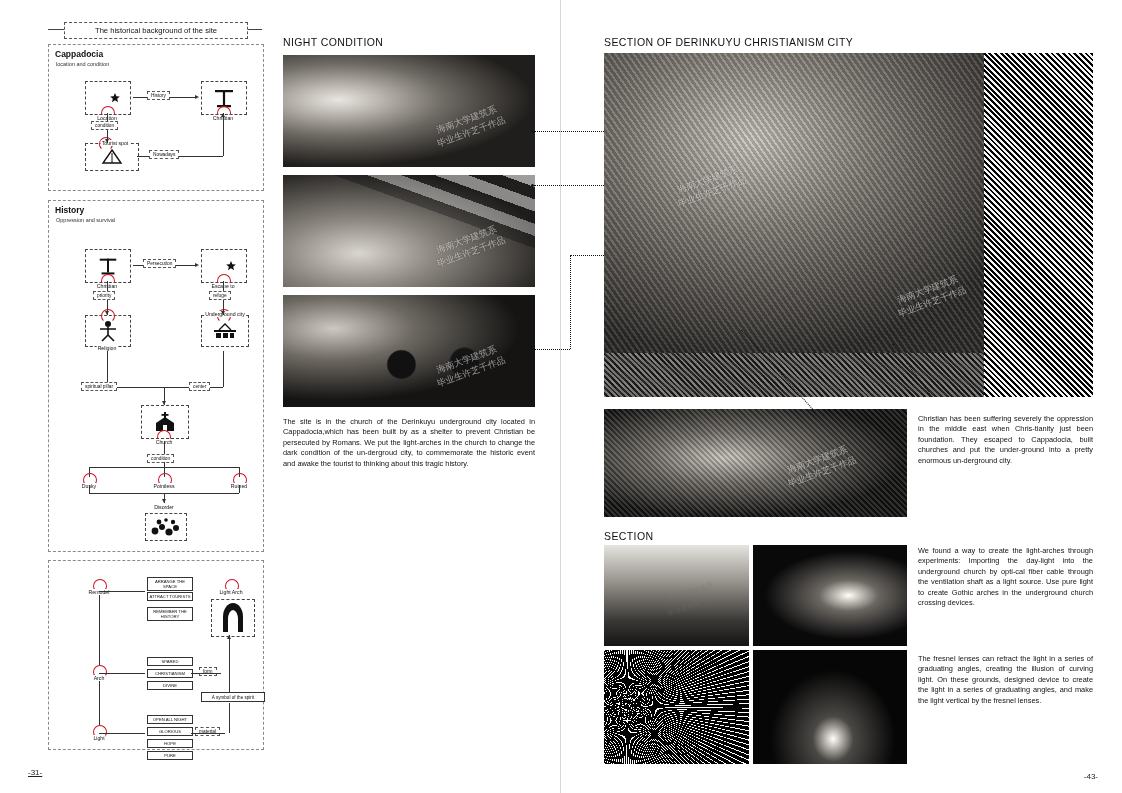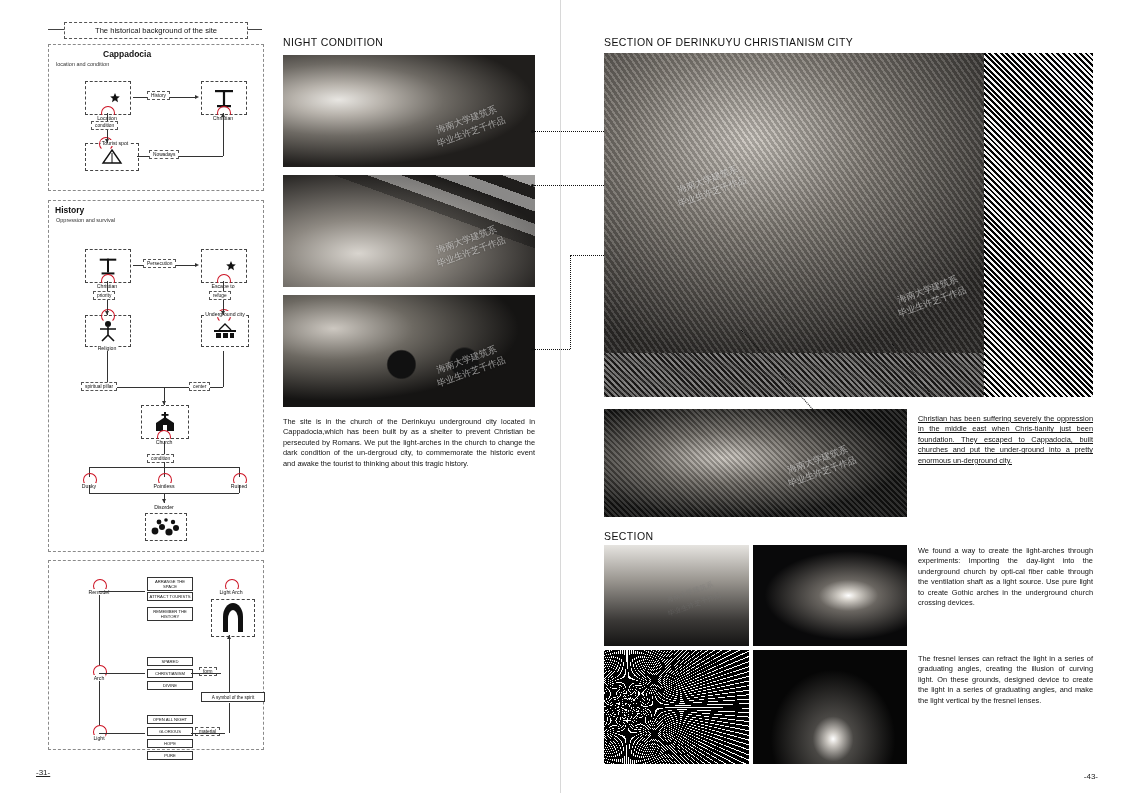--- a/index.html
+++ b/index.html
@@ -145,21 +145,21 @@
 
   <div id="left-col" class="abs">
 
     <div class="hdr-line"></div>
     <div class="hdr-line2"></div>
     <div class="hdr-box">
       <span>The historical background of the site</span>
     </div>
 
     <div class="panel" style="left:24px;top:22px;width:214px;height:145px;">
-      <div class="panel-title abs" style="left:6px;top:4px;margin-left:48px;">Cappadocia</div>
+      <div class="panel-title abs" style="left:6px;top:4px;">Cappadocia</div>
       <div class="panel-sub abs" style="left:7px;top:16px;">location and condition</div>
 
       <div class="node" style="left:36px;top:36px;width:44px;height:32px;">
         <svg width="26" height="22" viewBox="0 0 26 22">
           <path d="M14 2 a9 9 0 1 0 0 18 a7 7 0 1 1 0 -18" fill="#111"></path>
           <path d="M20 6 l1.4 3.2 3.4.3 -2.6 2.3 .8 3.4 -3-1.9 -3 1.9 .8-3.4 -2.6-2.3 3.4-.3z" fill="#111"></path>
         </svg>
       </div>
       <div class="node-ring" style="left:52px;top:61px;"></div>
       <div class="node-label" style="left:58px;top:70px;">Location</div>
@@ -347,21 +347,21 @@
       <div class="conn" style="left:50px;top:172px;width:46px;height:1px;"></div>
       <div class="tag" style="left:146px;top:166px;">material</div>
       <div class="conn" style="left:142px;top:172px;width:34px;height:1px;"></div>
 
       <div class="lblbox" style="left:152px;top:131px;width:58px;">A symbol of the spirit</div>
       <div class="conn" style="left:180px;top:74px;width:1px;height:57px;"></div>
       <div class="arrowU" style="left:177.5px;top:74px;"></div>
       <div class="conn" style="left:180px;top:142px;width:1px;height:30px;"></div>
     </div>
 
-    <div class="page-num" style="left:12px;bottom:-15px;text-decoration:underline;">-31-</div>
+    <div class="page-num" style="left:4px;bottom:-15px;text-decoration:underline;">-31-</div>
   </div>
 
   <div class="abs" style="left:283px;top:36px;width:252px;">
     <div class="title-caps">NIGHT CONDITION</div>
   </div>
 
   <div class="photo ph-cave" style="left:283px;top:55px;width:252px;height:112px;">
     <div class="wm" style="left:150px;top:58px;">
       海南大学建筑系<br>毕业生许芝千作品
     </div>
@@ -402,21 +402,21 @@
   <div class="dotline" style="left:570px;top:255px;width:34px;"></div>
 
   <div class="photo ph-detail" style="left:604px;top:409px;width:303px;height:108px;">
     <div class="wm" style="left:180px;top:44px;">
       海南大学建筑系<br>毕业生许芝千作品
     </div>
   </div>
   <div class="dotline" style="left:742px;top:330px;width:2px;transform:rotate(48deg);transform-origin:left top;width:110px;"></div>
   <div class="dotline" style="left:893px;top:344px;width:66px;transform:rotate(53deg);transform-origin:left top;"></div>
 
-  <div class="body-text abs" style="left:918px;top:414px;width:175px;text-decoration:underline;">Christian has been suffering severely the oppression in the middle east when Chris-tianity just been foundation. They escaped to Cappadocia, built churches and put the under-ground into a pretty enormous un-derground city.</div>
+  <div class="body-text abs" style="left:918px;top:414px;width:175px;">Christian has been suffering severely the oppression in the middle east when Chris-tianity just been foundation. They escaped to Cappadocia, built churches and put the under-ground into a pretty enormous un-derground city.</div>
 
   <div class="abs title-caps" style="left:604px;top:530px;">SECTION</div>
 
   <div class="photo ph-church" style="left:604px;top:545px;width:145px;height:101px;">
     <div class="wm dark" style="left:60px;top:40px;font-size:7px;">
       海南大学建筑系<br>毕业生许芝千作品
     </div>
   </div>
   <div class="photo ph-fiber" style="left:753px;top:545px;width:154px;height:101px;"></div>
   <div class="photo ph-lines" style="left:604px;top:650px;width:145px;height:114px;"></div>

